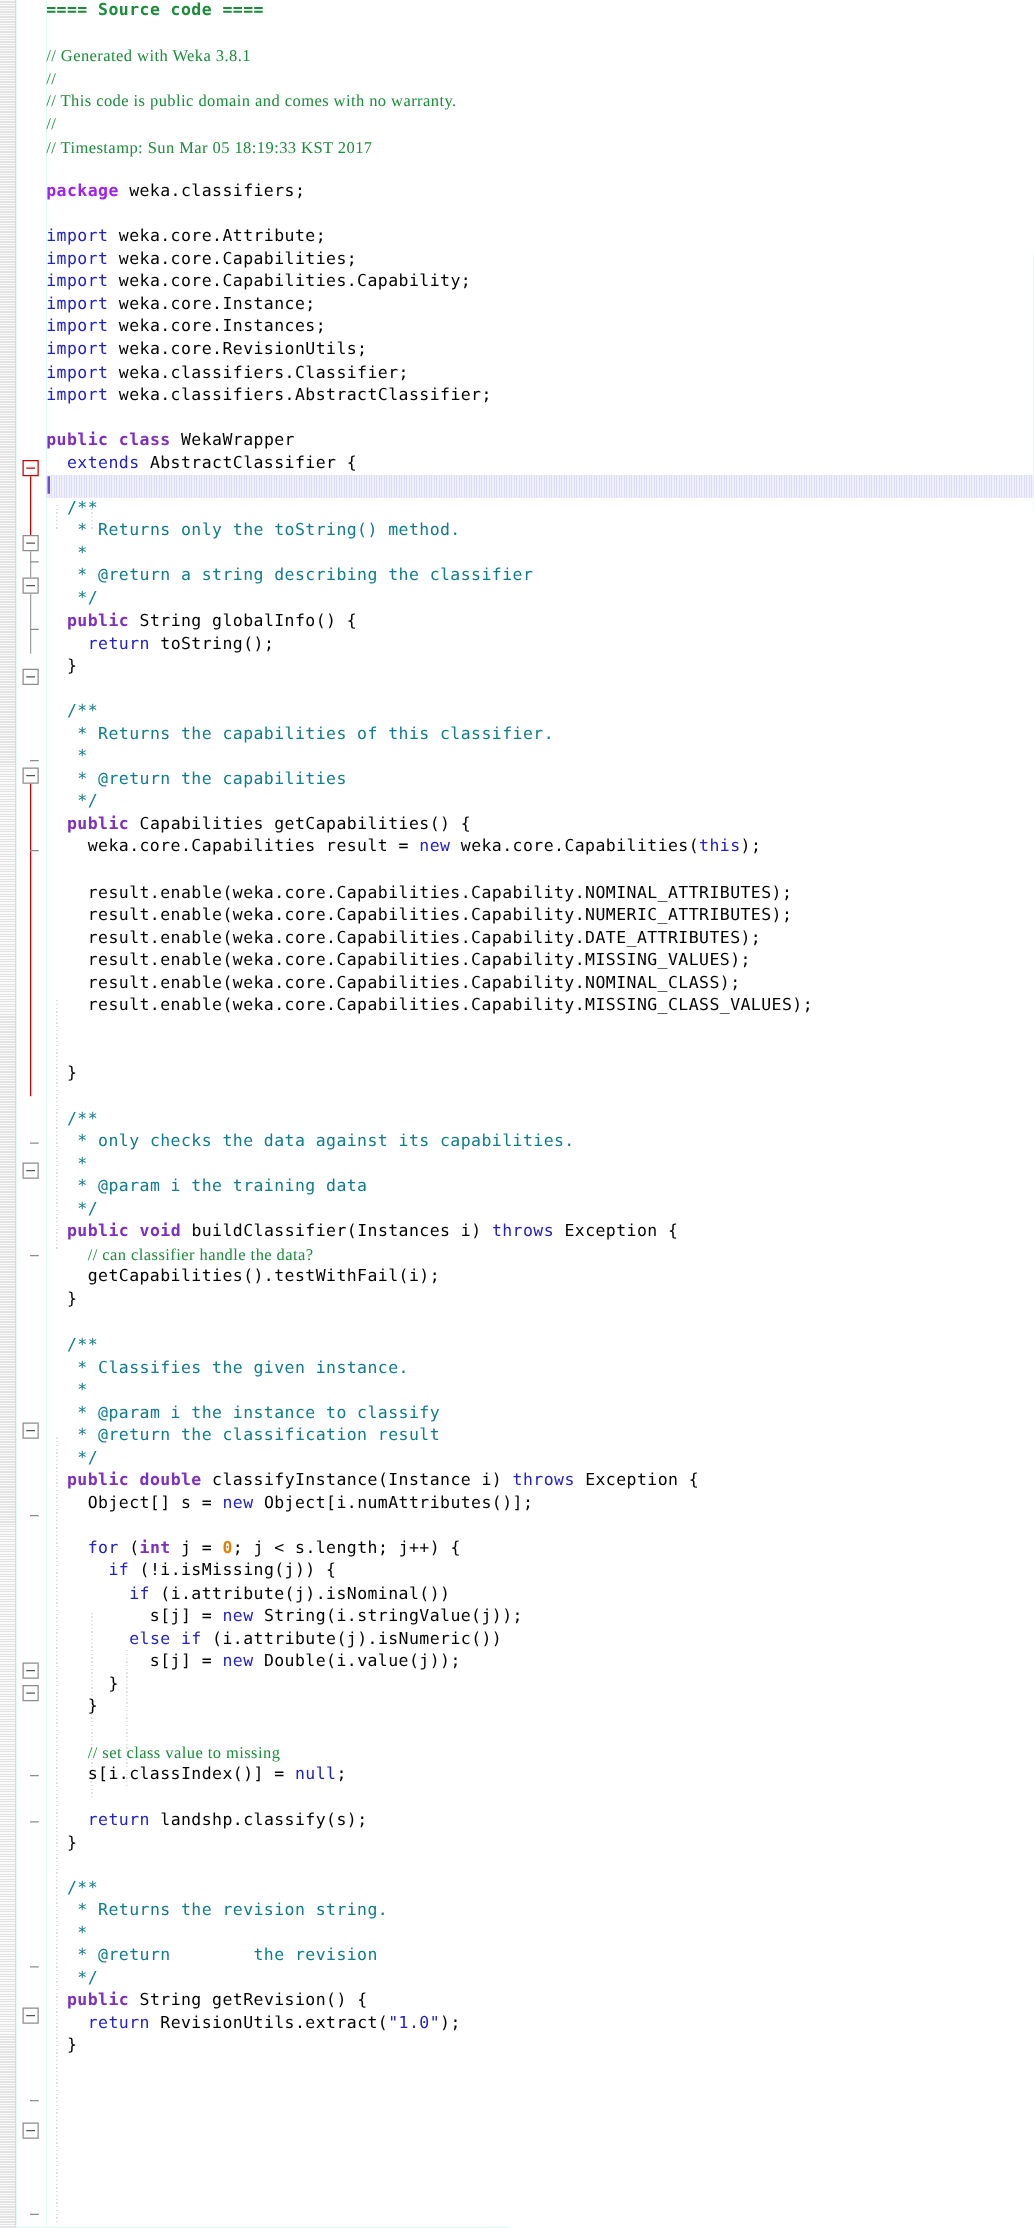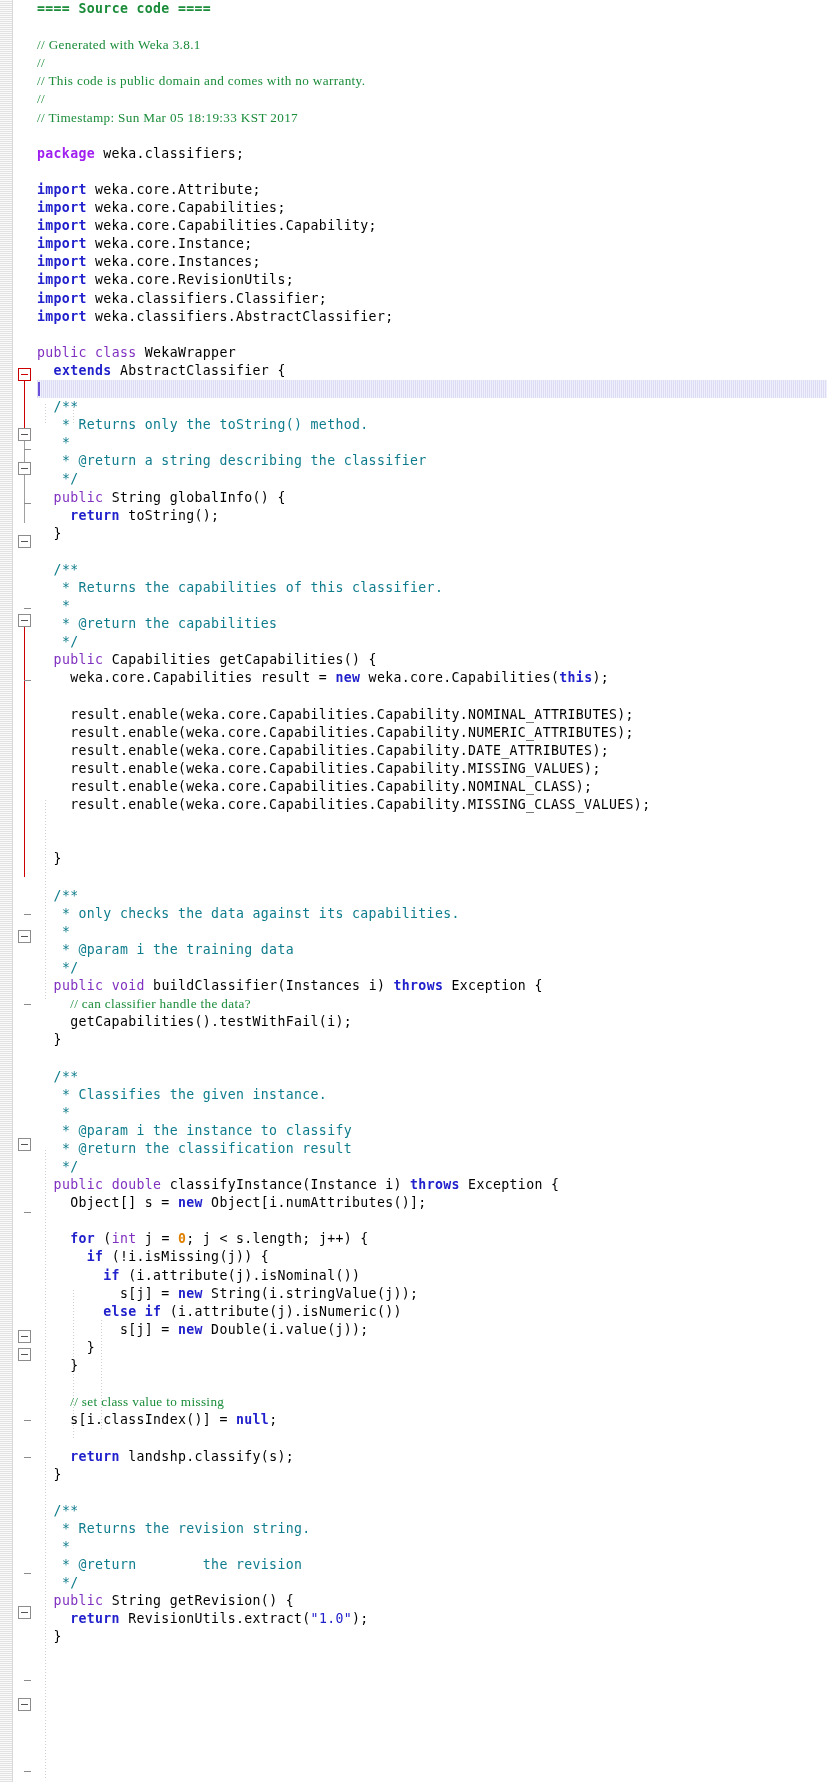--- a/index.html
+++ b/index.html
@@ -94,22 +94,22 @@
     margin-left:1px;
   }
   
   .guide{
     position:absolute;
     width:1px;
     background-image:repeating-linear-gradient(180deg,#cfcfcf 0px,#cfcfcf 1px,transparent 1px,transparent 3px);
     z-index:1;
   }
   
-  .kw{color:#7f2fbf;font-weight:normal;}      
-  .kw2{color:#2020cc;font-weight:bold;}     
+  .kw{color:#7f2fbf;font-weight:bold;}      
+  .kw2{color:#2020cc;font-weight:normal;}     
   .pkg{color:#a020f0;font-weight:bold;}
   .cmt{color:#0e7c8c;}                      
   .cmt2{color:#1a8c3a;font-family:Liberation Serif, serif;}                     
   .num{color:#e08000;font-weight:bold;}
   .str{color:#2020cc;}
   .hdr{color:#1a8c3a;font-weight:bold;}
 </style>
 </head>
 <body>
 

